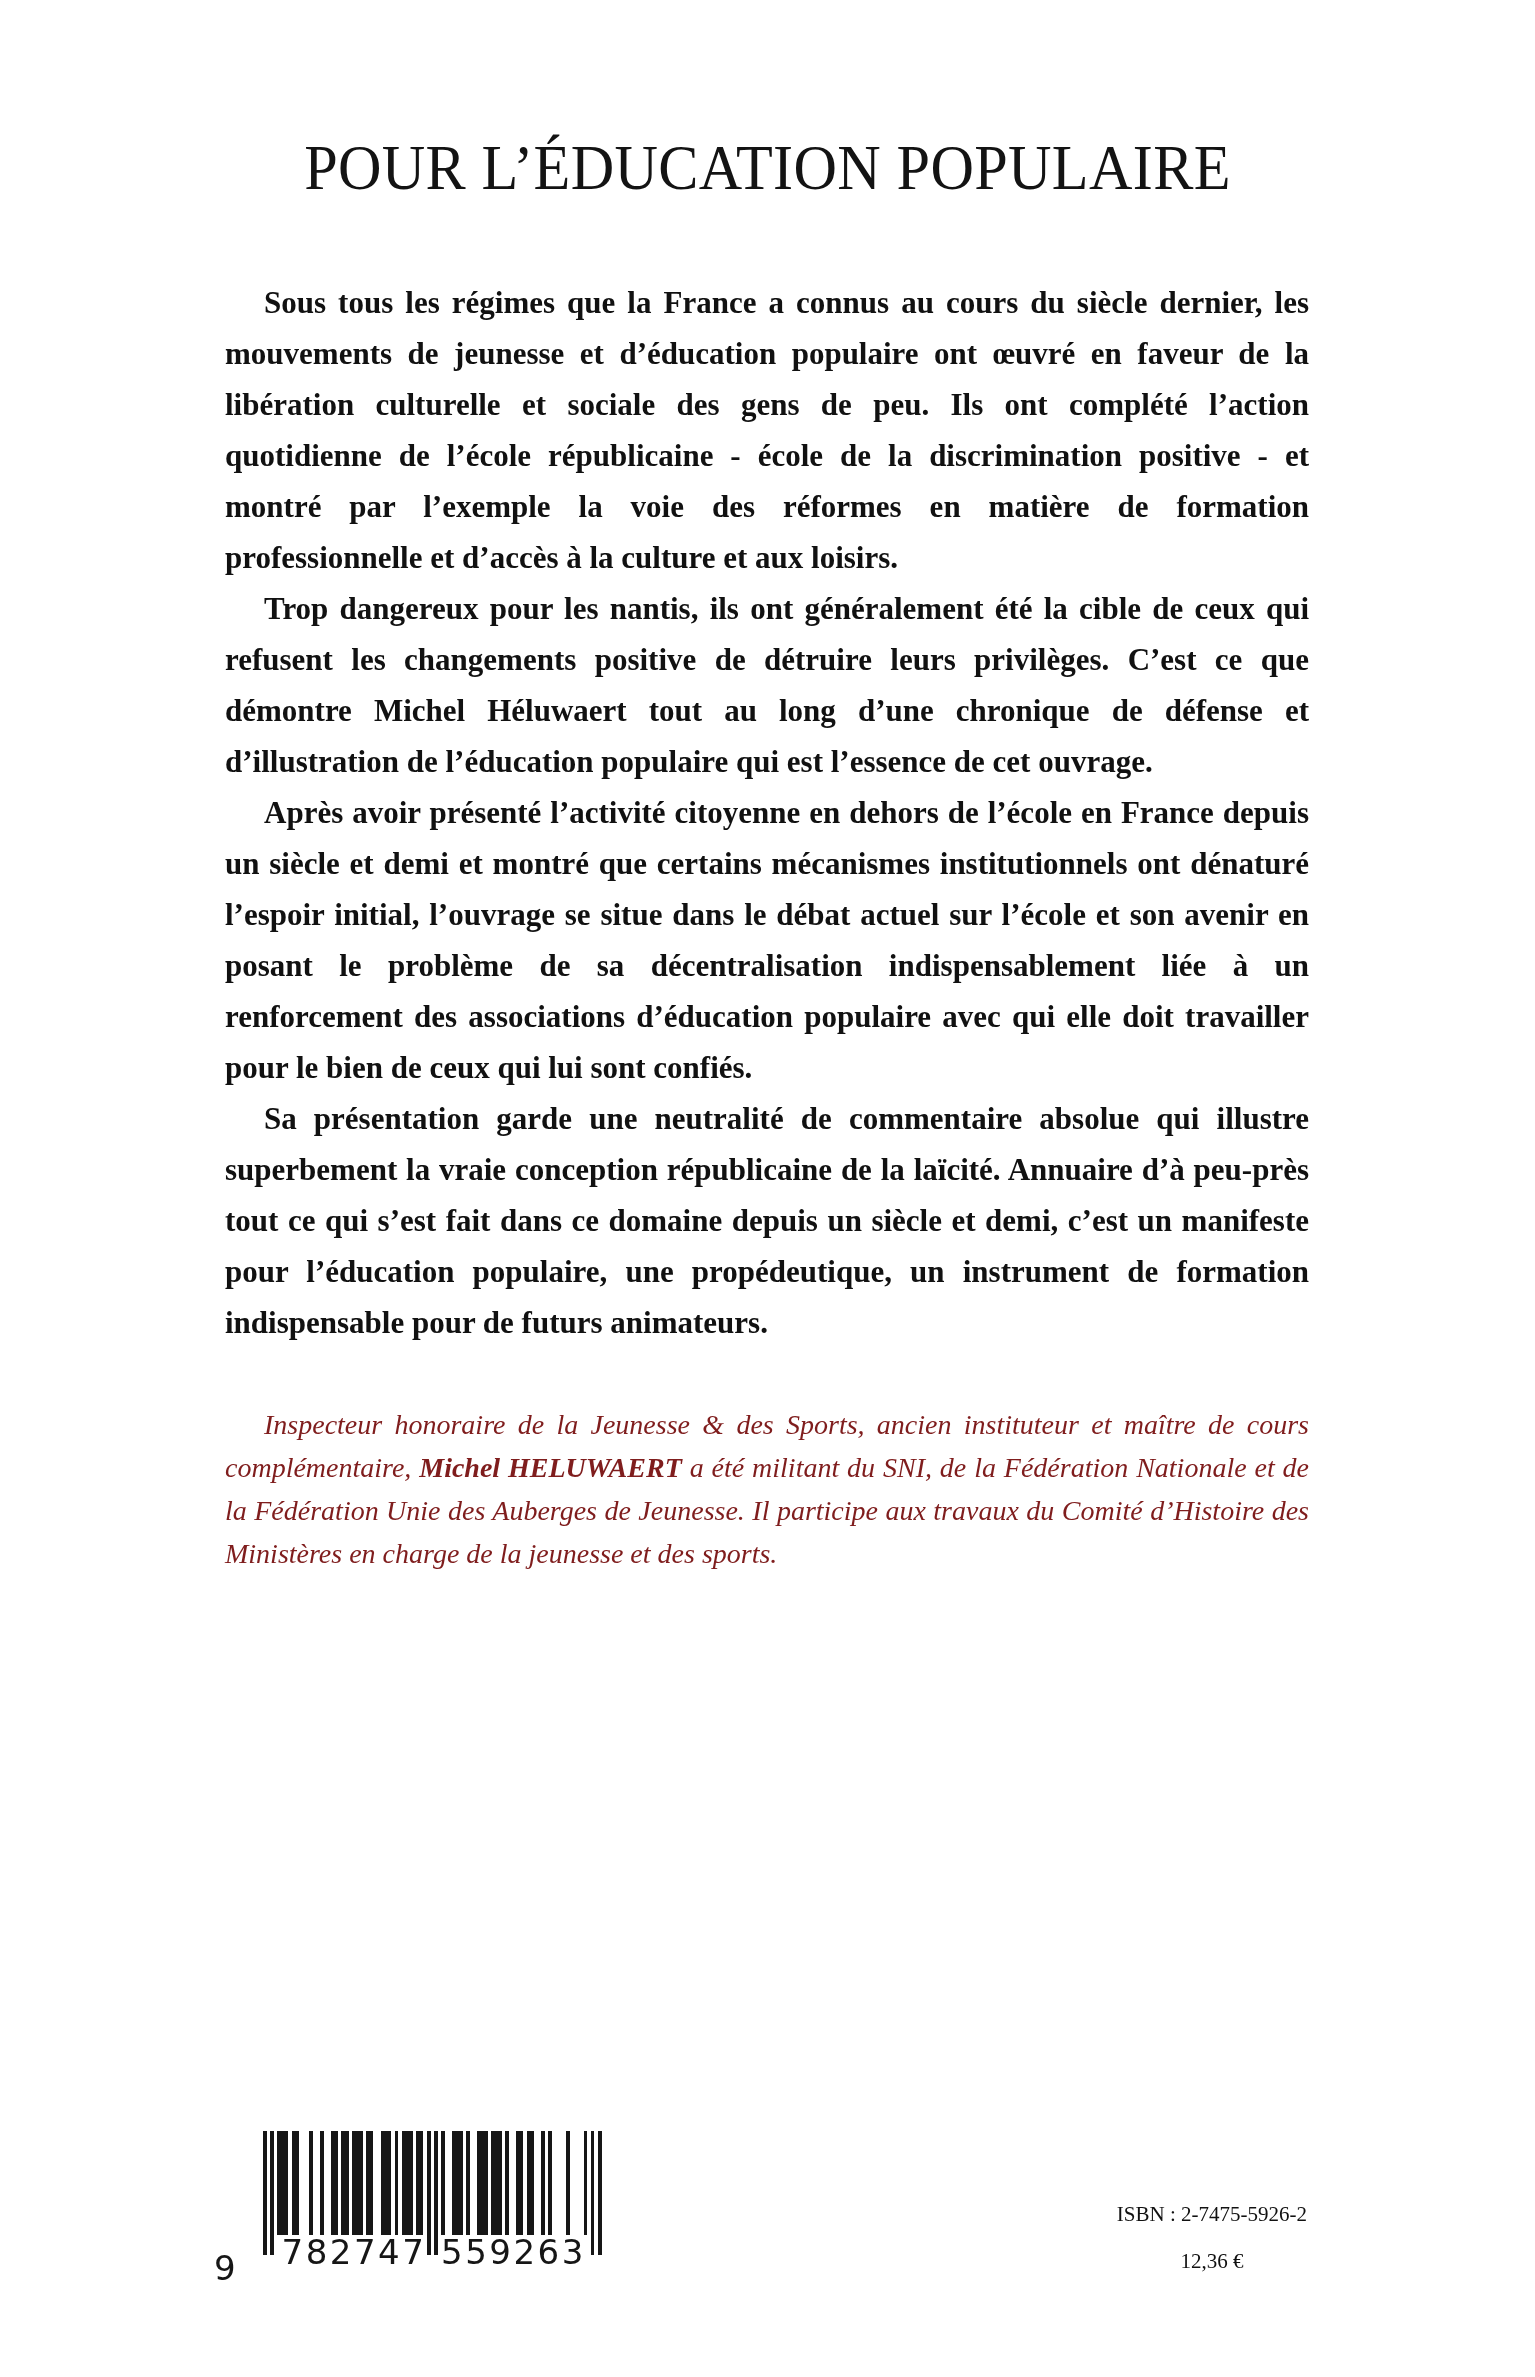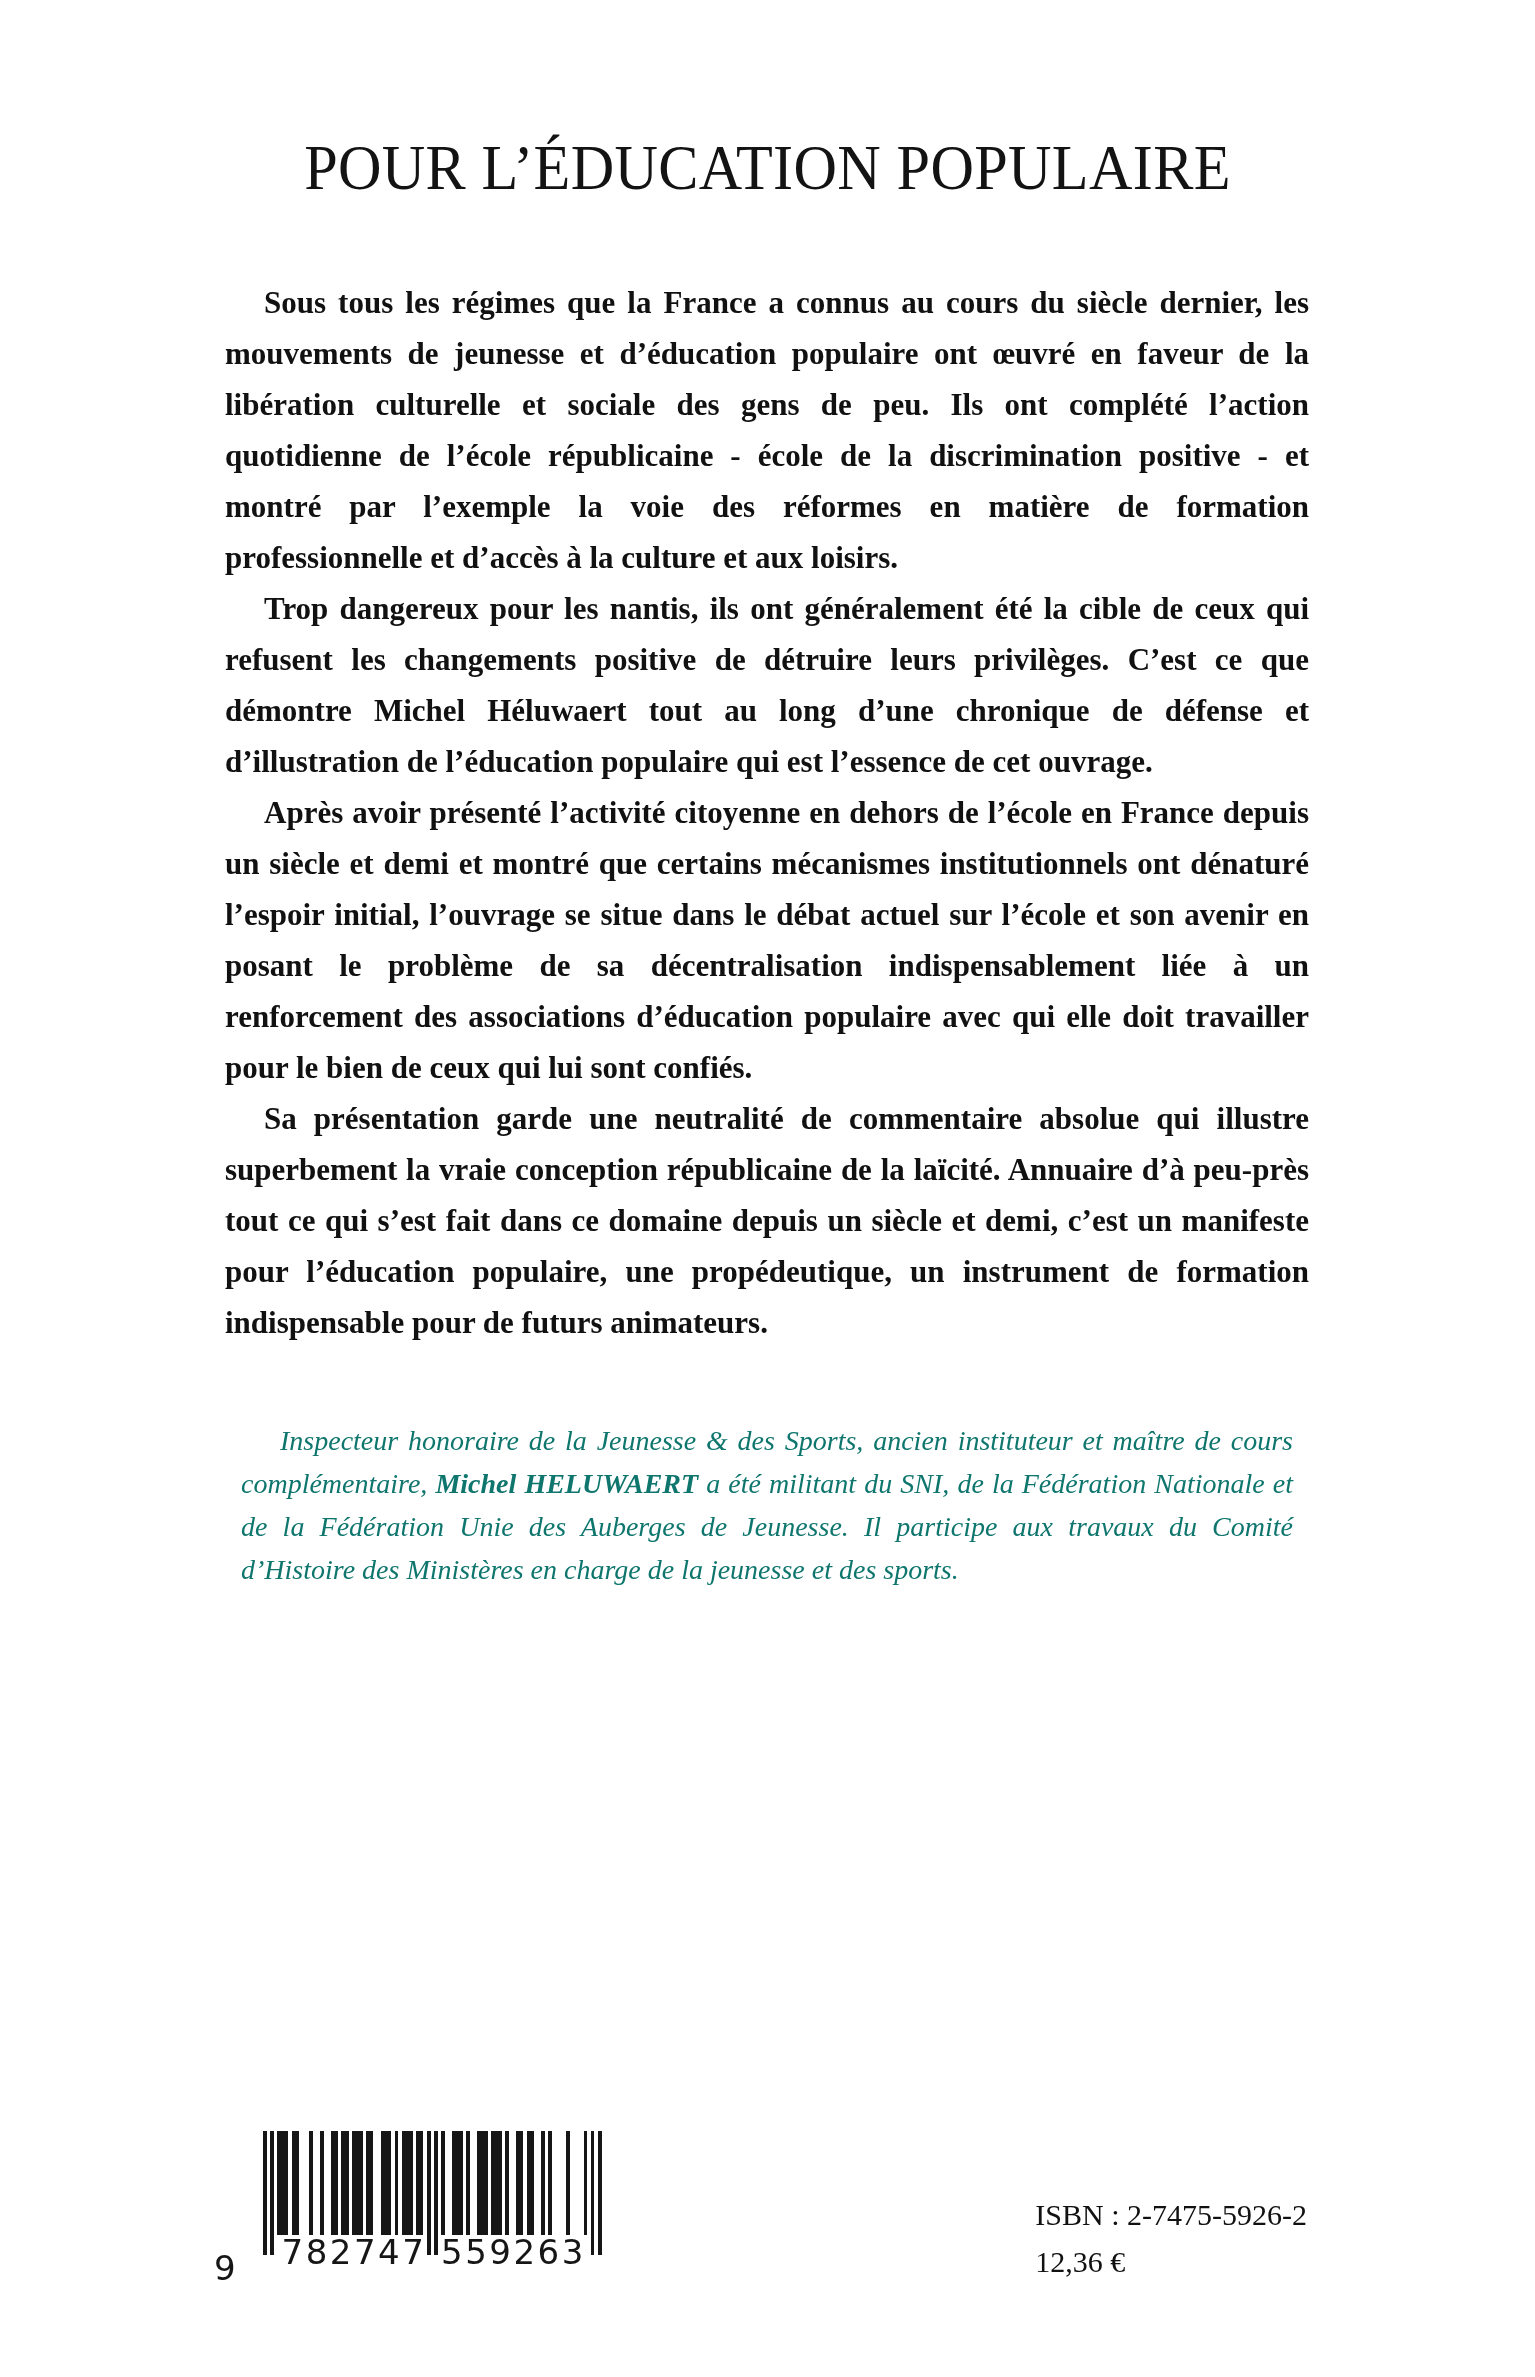--- a/index.html
+++ b/index.html
@@ -61,27 +61,27 @@
     hyphens: manual;
     color: #111111;
     font-weight: bold;
   }
 
   
   .bio {
     top: 1403px;
   }
   .bio p {
-    margin: 16px;
+    margin: 0;
     text-align: justify;
     font-style: italic;
     font-size: 28px;
     line-height: 43px;
     text-indent: 39px;
-    color: #0f766e;
+    color: #7f1d1d;
   }
   .bio b {
     font-weight: 700;
     font-style: italic;
   }
 
   
   .credit {
     top: 1651px;
   }
@@ -157,22 +157,22 @@
     position: absolute;
     left: 178px;
     top: 0;
   }
 
   
   .isbn-block {
     position: absolute;
     right: 228px;
     top: 2191px;
-    text-align: left;
-    font-size: 30px;
+    text-align: center;
+    font-size: 21px;
     line-height: 47px;
     color: #111111;
   }
   .isbn-block div {
     white-space: nowrap;
   }
 </style>
 </head>
 <body>
 

